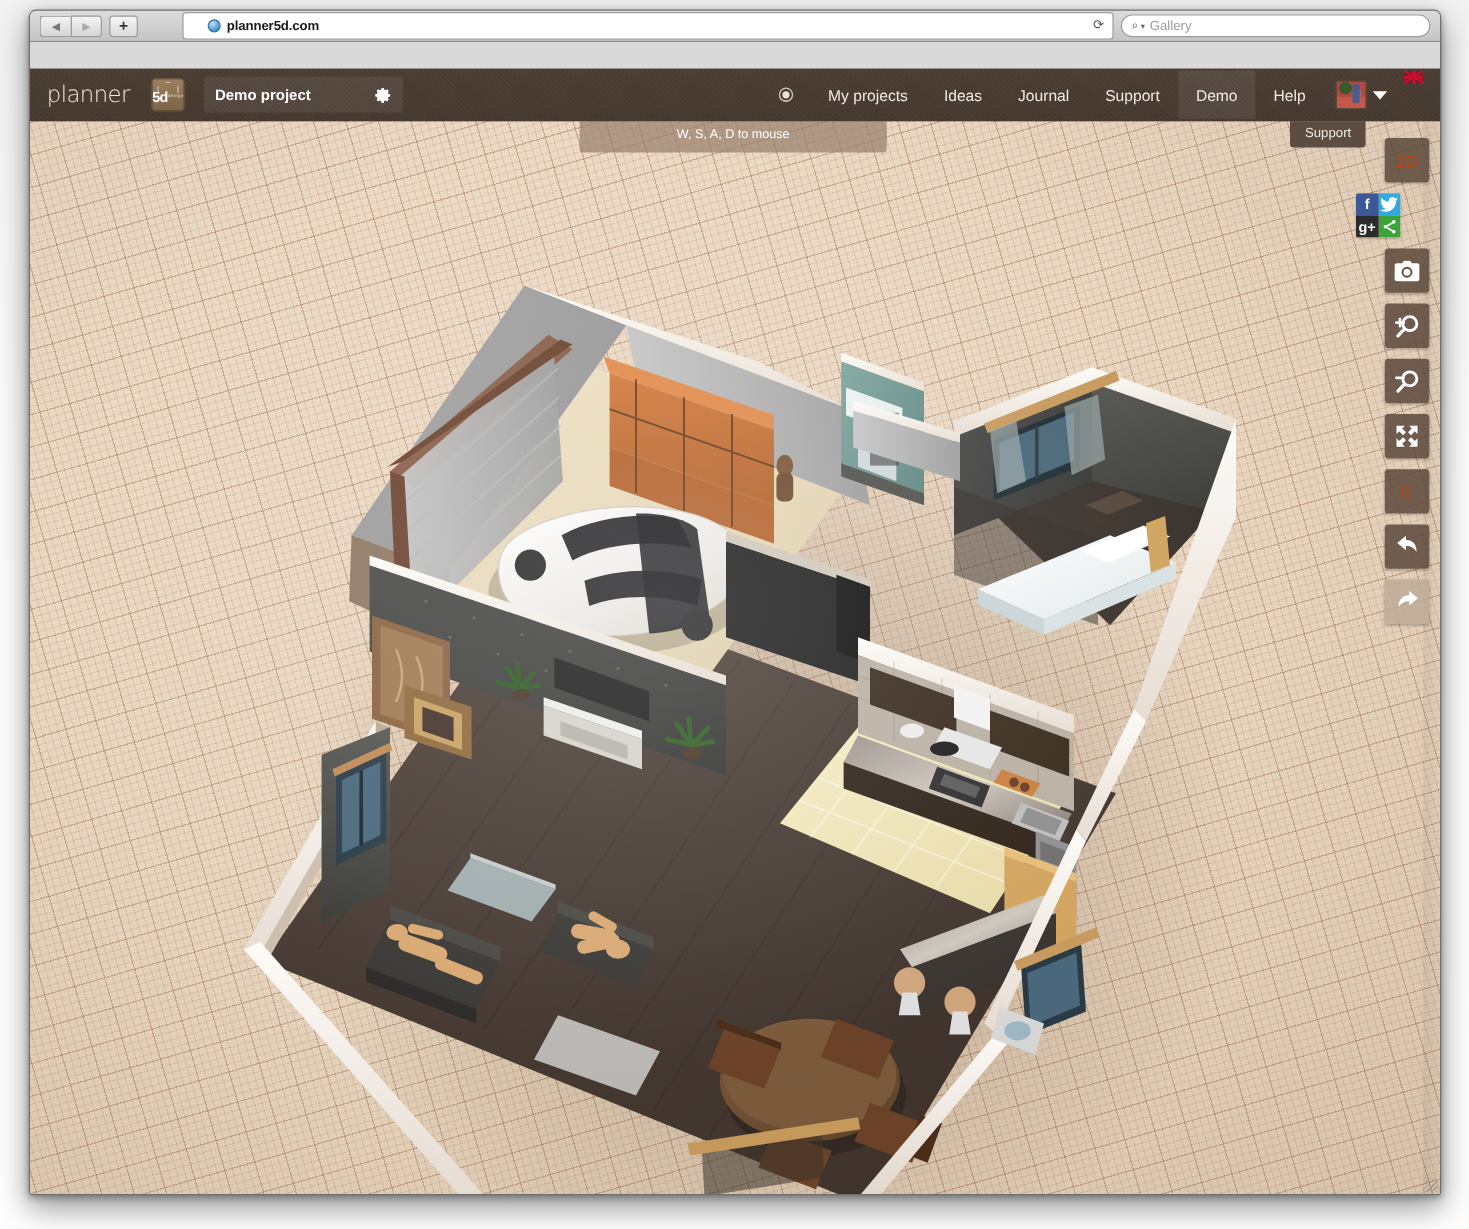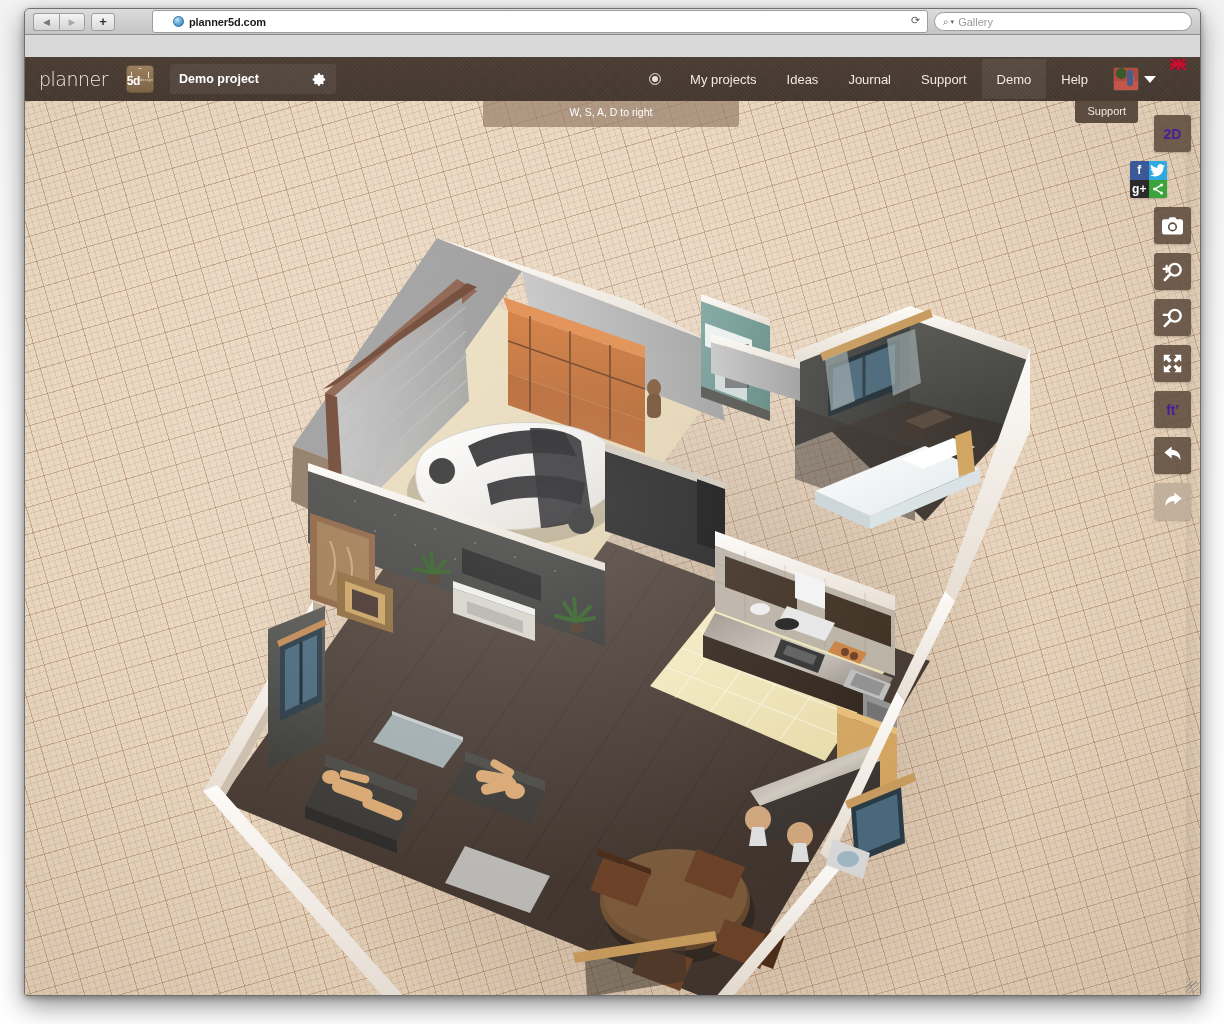--- a/index.html
+++ b/index.html
@@ -251,23 +251,23 @@
 
   
   #right-toolbar{
     position:absolute; right:9px; top:14px;
     display:flex;flex-direction:column;align-items:center;gap:9px;
     z-index:16;
   }
   .tool-btn{
     width:37px;height:37px;border-radius:3px;
     background:rgba(94,76,63,.88);
-    color:#4c1d95;
+    color:#c2410c;
     display:flex;align-items:center;justify-content:center;
-    font-size:14px; font-weight:bold;
+    font-size:14px; font-weight:normal;
     box-shadow:0 1px 2px rgba(0,0,0,.2);
     cursor:pointer;
     margin-left:48px;
   }
   .tool-btn.faded{background:rgba(190,172,153,.88);}
   .tool-btn svg{display:block;}
   #social-grid{
     width:37px;height:37px;border-radius:2px;overflow:hidden;
     display:grid;grid-template-columns:1fr 1fr;grid-template-rows:1fr 1fr;
     box-shadow:0 1px 2px rgba(0,0,0,.2);
@@ -759,21 +759,21 @@
 
           <polygon points="686,241 775,268 775,300 686,272" fill="url(#gWallGreyLt)"></polygon>
           <polygon points="686,233 775,260 775,268 686,241" fill="url(#gWallOut)"></polygon>
 
         </svg>
       </div>
 
       <div id="vignette"></div>
 
       <div id="camera-tooltip">
-        <div>W, S, A, D to right</div>
+        <div>W, S, A, D to mouse</div>
       </div>
 
       <div id="support-tab">Support</div>
 
       <div id="right-toolbar">
 
         <div class="tool-btn">2D</div>
 
         <div id="social-grid">
           <div class="s-fb">f</div>

